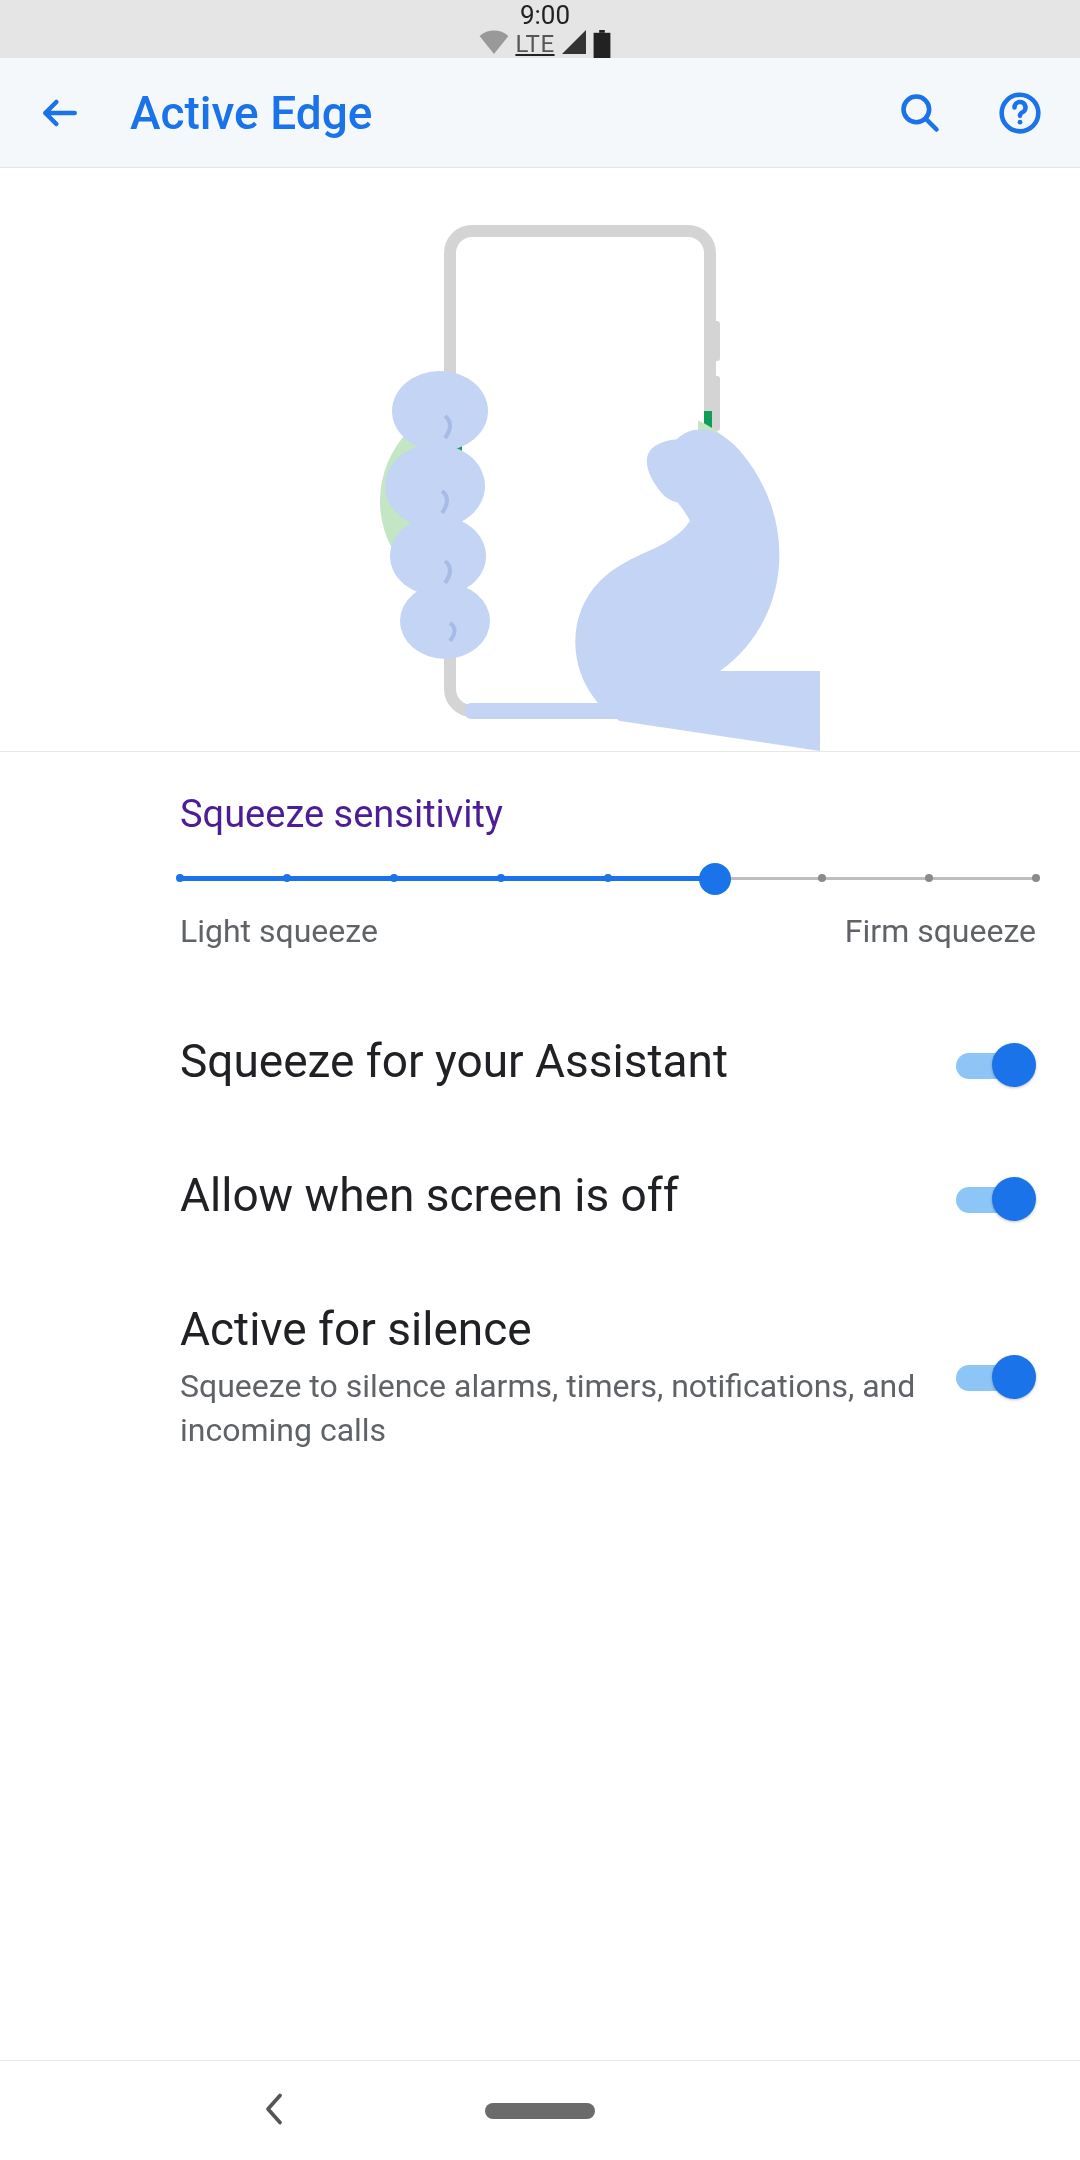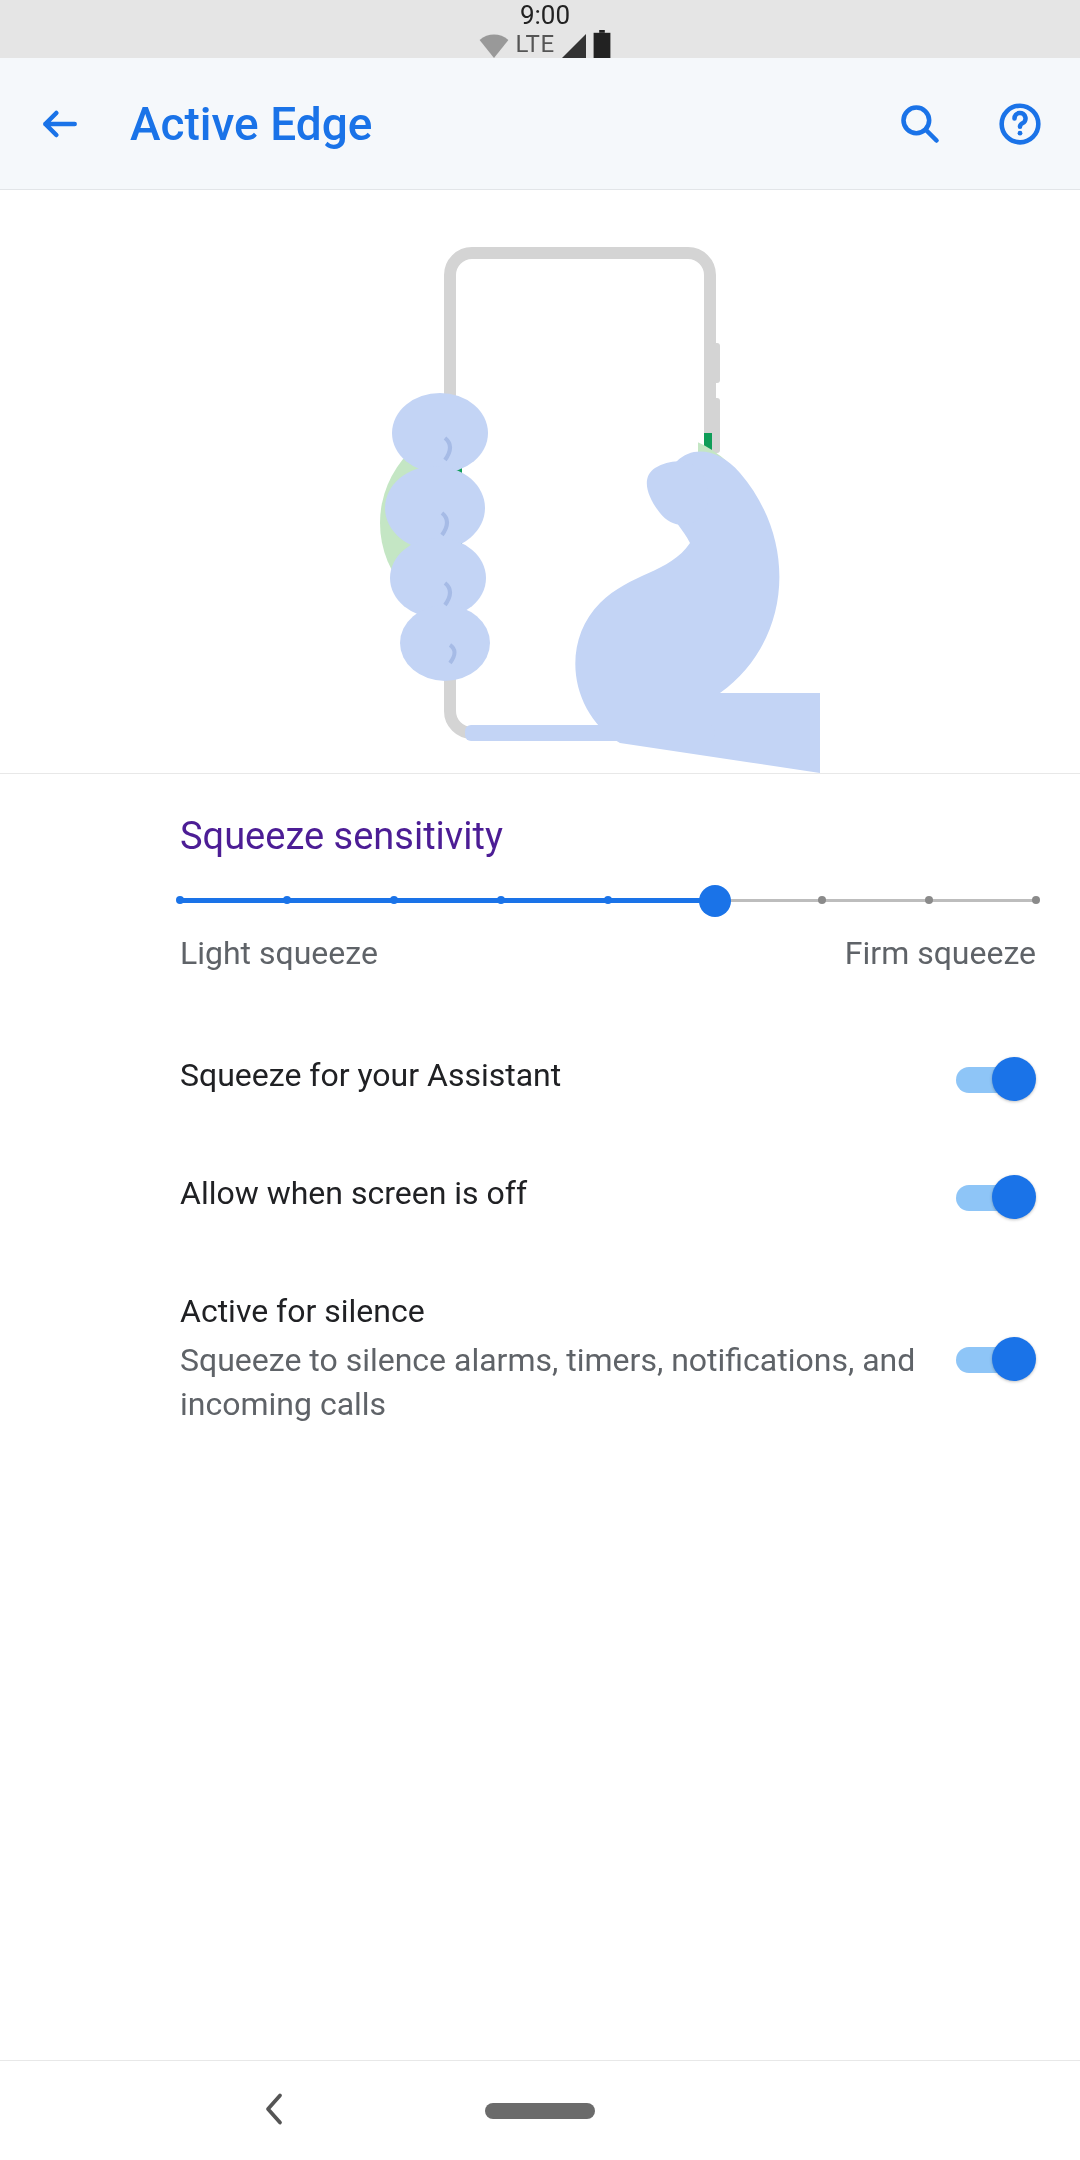--- a/index.html
+++ b/index.html
@@ -9,25 +9,25 @@
     height: 58px;
     background: #e5e5e5;
     display: flex;
     align-items: center;
     justify-content: space-between;
     padding: 0 14px 0 24px;
     font-size: 26px;
     color: #222;
     flex-direction: column;
   }
-  .status-right { display: flex; align-items: flex-end; gap: 6px; }
+  .status-right { display: flex; align-items: flex-start; gap: 6px; text-decoration: underline; }
   .status-right .lte { font-size: 24px; letter-spacing: 0.5px; color: #555; }
   
   .app-bar {
-    height: 132px;
+    height: 110px;
     background: #f5f8fb;
     border-bottom: 1px solid #e2e5e8;
     display: flex;
     align-items: center;
     padding: 0 30px;
     gap: 40px;
   }
   .app-bar .title {
     font-size: 46px;
     font-weight: 500;
@@ -93,21 +93,21 @@
     gap: 44px;
   }
   
   .pref-row {
     display: flex;
     padding: 36px 44px 36px 180px;
     align-items: center;
     gap: 30px;
   }
   .pref-text { flex: 1; }
-  .pref-title { font-size: 32px; color: #202124; margin-bottom: 8px; }
+  .pref-title { font-size: 46px; color: #202124; margin-bottom: 8px; }
   .pref-sub { font-size: 32px; color: #5f6368; line-height: 1.38; }
   
   .switch {
     position: relative;
     width: 80px; height: 44px;
     flex-shrink: 0;
   }
   .switch-track {
     position: absolute; left: 0; top: 10px;
     width: 64px; height: 26px;

